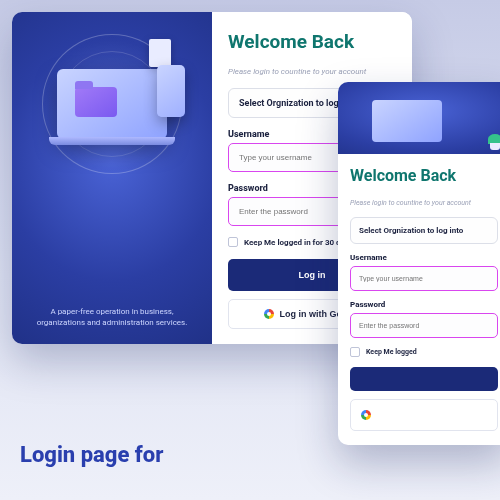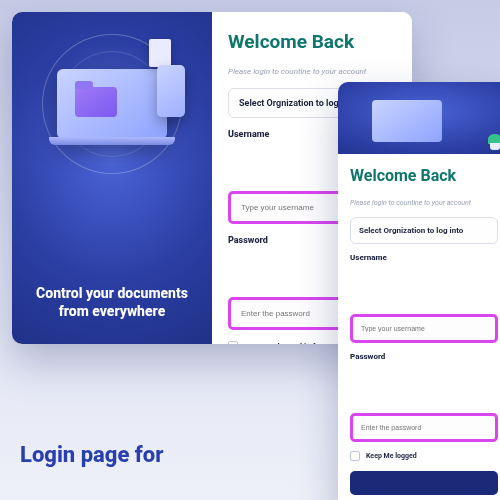--- a/index.html
+++ b/index.html
@@ -83,23 +83,22 @@
     padding:18px 16px 16px;
   }
   .form-title{color:#0f766e;font-size:19px;font-weight:700;}
   .form-sub{color:#9aa0b6;font-size:8px;margin-top:14px;margin-bottom:12px;font-style:italic;}
   .select{
     border:1px solid #dcdfe8;border-radius:6px;padding:9px 10px;font-size:9px;font-weight:700;color:#1d2340;
     background:#fefefe;display:flex;align-items:center;justify-content:space-between;cursor:pointer;
   }
   .lbl{font-size:9px;font-weight:800;color:#1d2340;margin-top:11px;margin-bottom:4px;display:block;}
   .input{
-    width:100%;border:3px solid #d946ef;border-radius:5px;padding:9px 10px;font-size:8px;color:#9aa0b6;
+    width:100%;border:1px solid #d946ef;border-radius:5px;padding:9px 10px;font-size:8px;color:#9aa0b6;
     background:#fdfdfe;
-    margin-top:48px;
   }
   .chk-row{display:flex;align-items:center;gap:6px;margin-top:11px;}
   .chk{width:10px;height:10px;border:1px solid #bfc4d8;border-radius:2px;background:#fff;}
   .chk-lbl{font-size:8px;font-weight:700;color:#1d2340;}
   .btn-primary{
     margin-top:12px;width:100%;background:#1b2a78;color:#fff;border:none;border-radius:5px;
     padding:11px;font-size:9px;font-weight:700;text-align:center;cursor:pointer;
   }
   .btn-google{
     margin-top:8px;width:100%;background:#fff;border:1px solid #e1e4ee;border-radius:5px;
@@ -161,21 +160,21 @@
   <div class="hero">
     <div class="illus">
       <div class="halo"></div>
       <div class="laptop">
         <div class="folder"></div>
         <div class="paper"></div>
         <div class="phone"></div>
       </div>
     </div>
     <div class="hero-copy">
-      <h2>Control your documents from everywhere</h2>
+      <p>A paper-free operation in business, organizations and administration services.</p>
     </div>
   </div>
 
   <div class="form-panel">
     <div class="form-title">Welcome Back</div>
     <div class="form-sub">Please login to countine to your account</div>
 
     <div class="select">
       <span>Select Orgnization to log into</span>
     </div>

